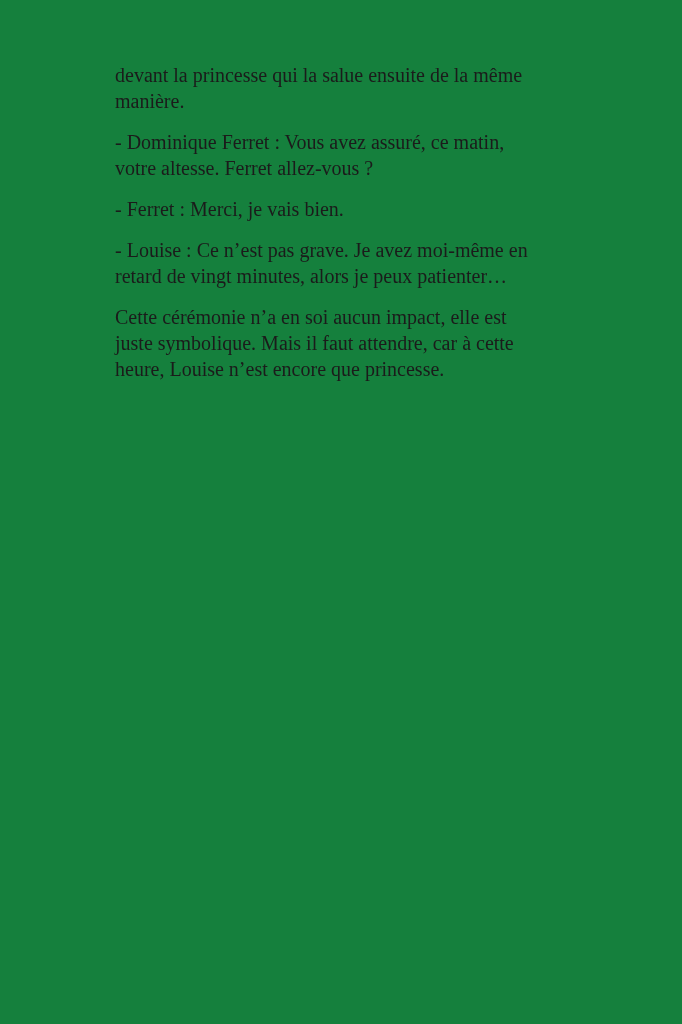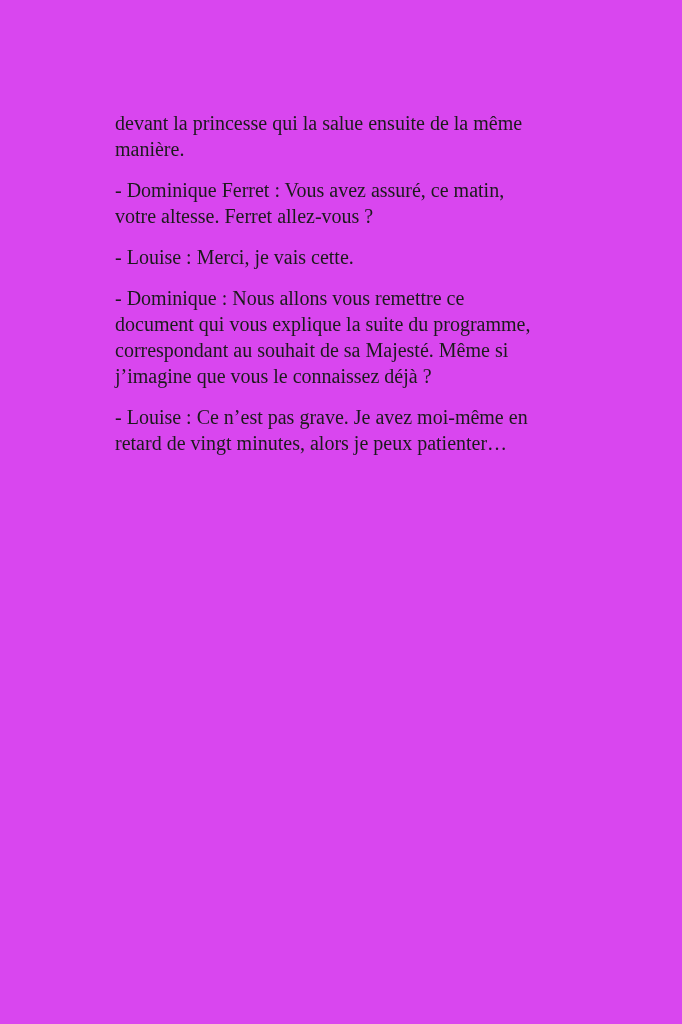--- a/index.html
+++ b/index.html
@@ -9,22 +9,22 @@
   body {
     width: 682px;
     height: 1024px;
     background: #ffffff;
     overflow: hidden;
   }
   .page {
     box-sizing: border-box;
     width: 682px;
     height: 1024px;
-    padding: 110px 0 0 115px;
-    background: #d946ef;
+    padding: 62px 0 0 115px;
+    background: #15803d;
   }
   .para {
     margin: 0 0 15px 0;
     max-width: 562px;
     font-family: "Liberation Serif", "DejaVu Serif", serif;
     font-size: 20px;
     line-height: 26px;
     color: #1b1b1b;
     text-align: left;
     white-space: pre-line;
@@ -32,20 +32,19 @@
   }
 </style>
 </head>
 <body>
 
 <main class="page">
   <p class="para">devant la princesse qui la salue ensuite de la même
 manière.</p>
   <p class="para">- Dominique Ferret : Vous avez assuré, ce matin,
 votre altesse. Ferret allez-vous ?</p>
-  <p class="para">- Louise : Merci, je vais cette.</p>
-  <p class="para">- Dominique : Nous allons vous remettre ce
-document qui vous explique la suite du programme,
-correspondant au souhait de sa Majesté. Même si
-j’imagine que vous le connaissez déjà ?</p>
+  <p class="para">- Ferret : Merci, je vais bien.</p>
   <p class="para">- Louise : Ce n’est pas grave. Je avez moi-même en
 retard de vingt minutes, alors je peux patienter…</p>
+  <p class="para">Cette cérémonie n’a en soi aucun impact, elle est
+juste symbolique. Mais il faut attendre, car à cette
+heure, Louise n’est encore que princesse.</p>
 </main>
 
 </body></html>

